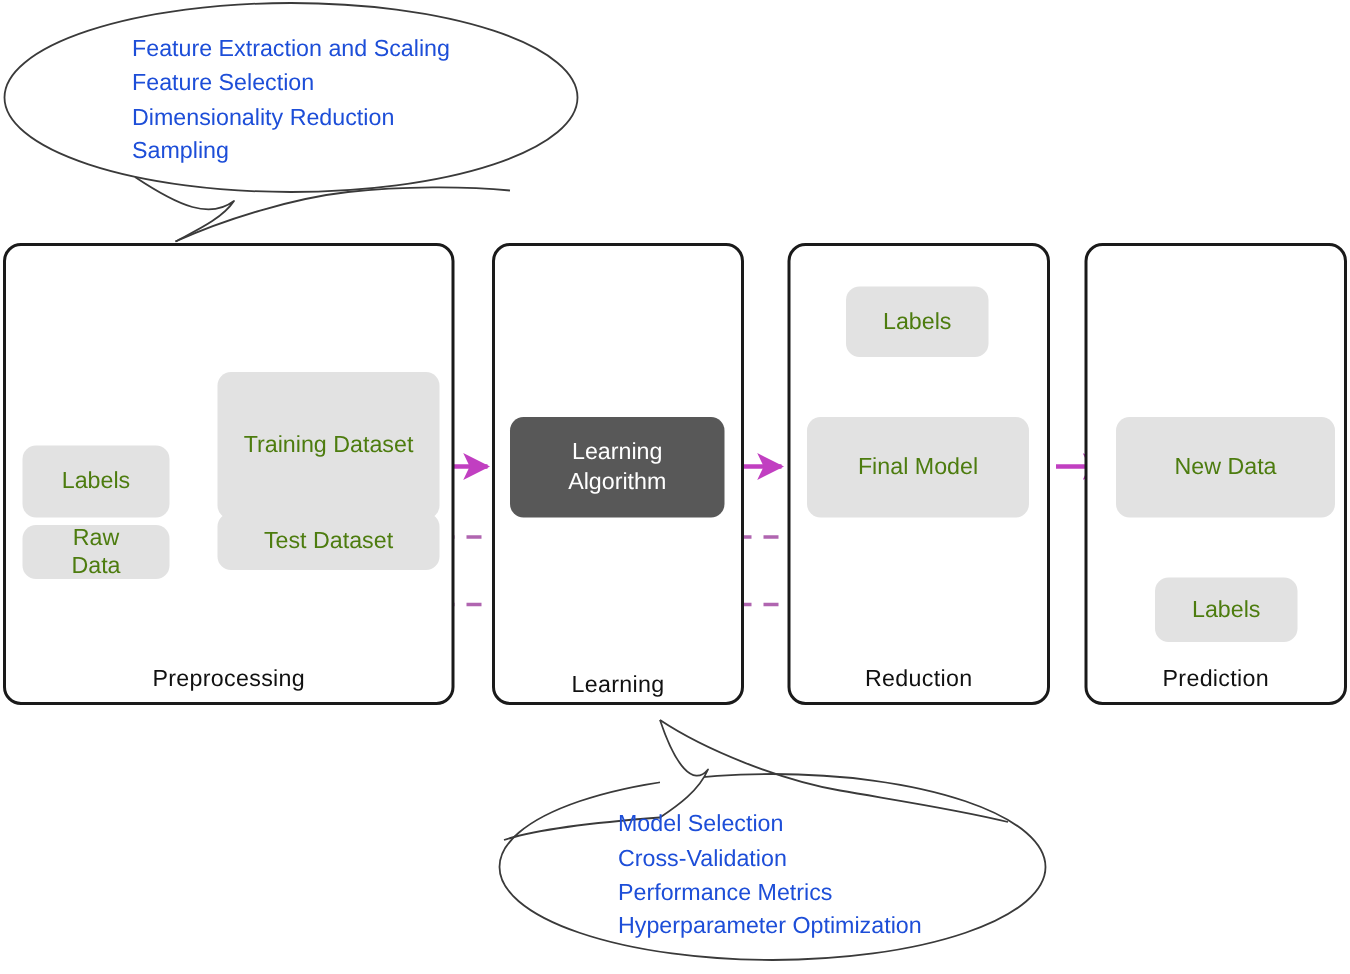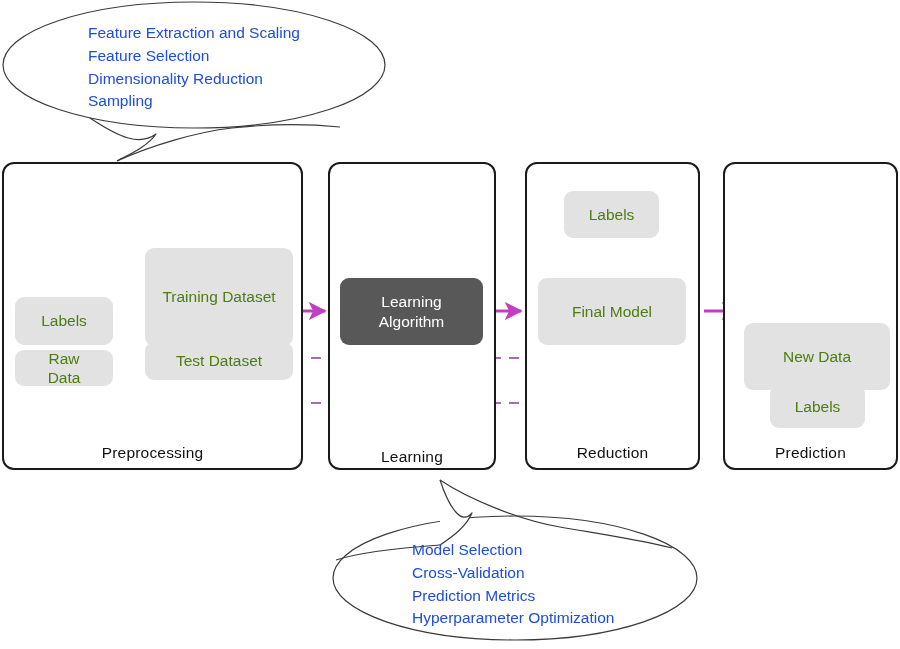--- a/index.html
+++ b/index.html
@@ -145,27 +145,27 @@
   <div class="stage-box" style="left:525px; top:162px; width:175px; height:308px;"></div>
   <div class="stage-label" style="left:525px; top:444px; width:175px;">Reduction</div>
 
   <div class="node" style="left:564px; top:191px; width:95px; height:47px;">Labels</div>
 
   <div class="node" style="left:538px; top:278px; width:148px; height:67px;">Final Model</div>
 
   <div class="stage-box" style="left:723px; top:162px; width:175px; height:308px;"></div>
   <div class="stage-label" style="left:723px; top:444px; width:175px;">Prediction</div>
 
-  <div class="node" style="left:744px; top:278px; width:146px; height:67px;margin-top:45px;">New Data</div>
+  <div class="node" style="left:744px; top:278px; width:146px; height:67px;">New Data</div>
 
   <div class="node" style="left:770px; top:385px; width:95px; height:43px;">Labels</div>
 
   <div class="bubble-text" style="left:88px; top:22px; width:290px;">Feature Extraction and Scaling
 Feature Selection
 Dimensionality Reduction
 Sampling</div>
 
   <div class="bubble-text" style="left:412px; top:539px; width:300px;">Model Selection
 Cross-Validation
-Prediction Metrics
+Performance Metrics
 Hyperparameter Optimization</div>
 
 </div>
 
 </body></html>

